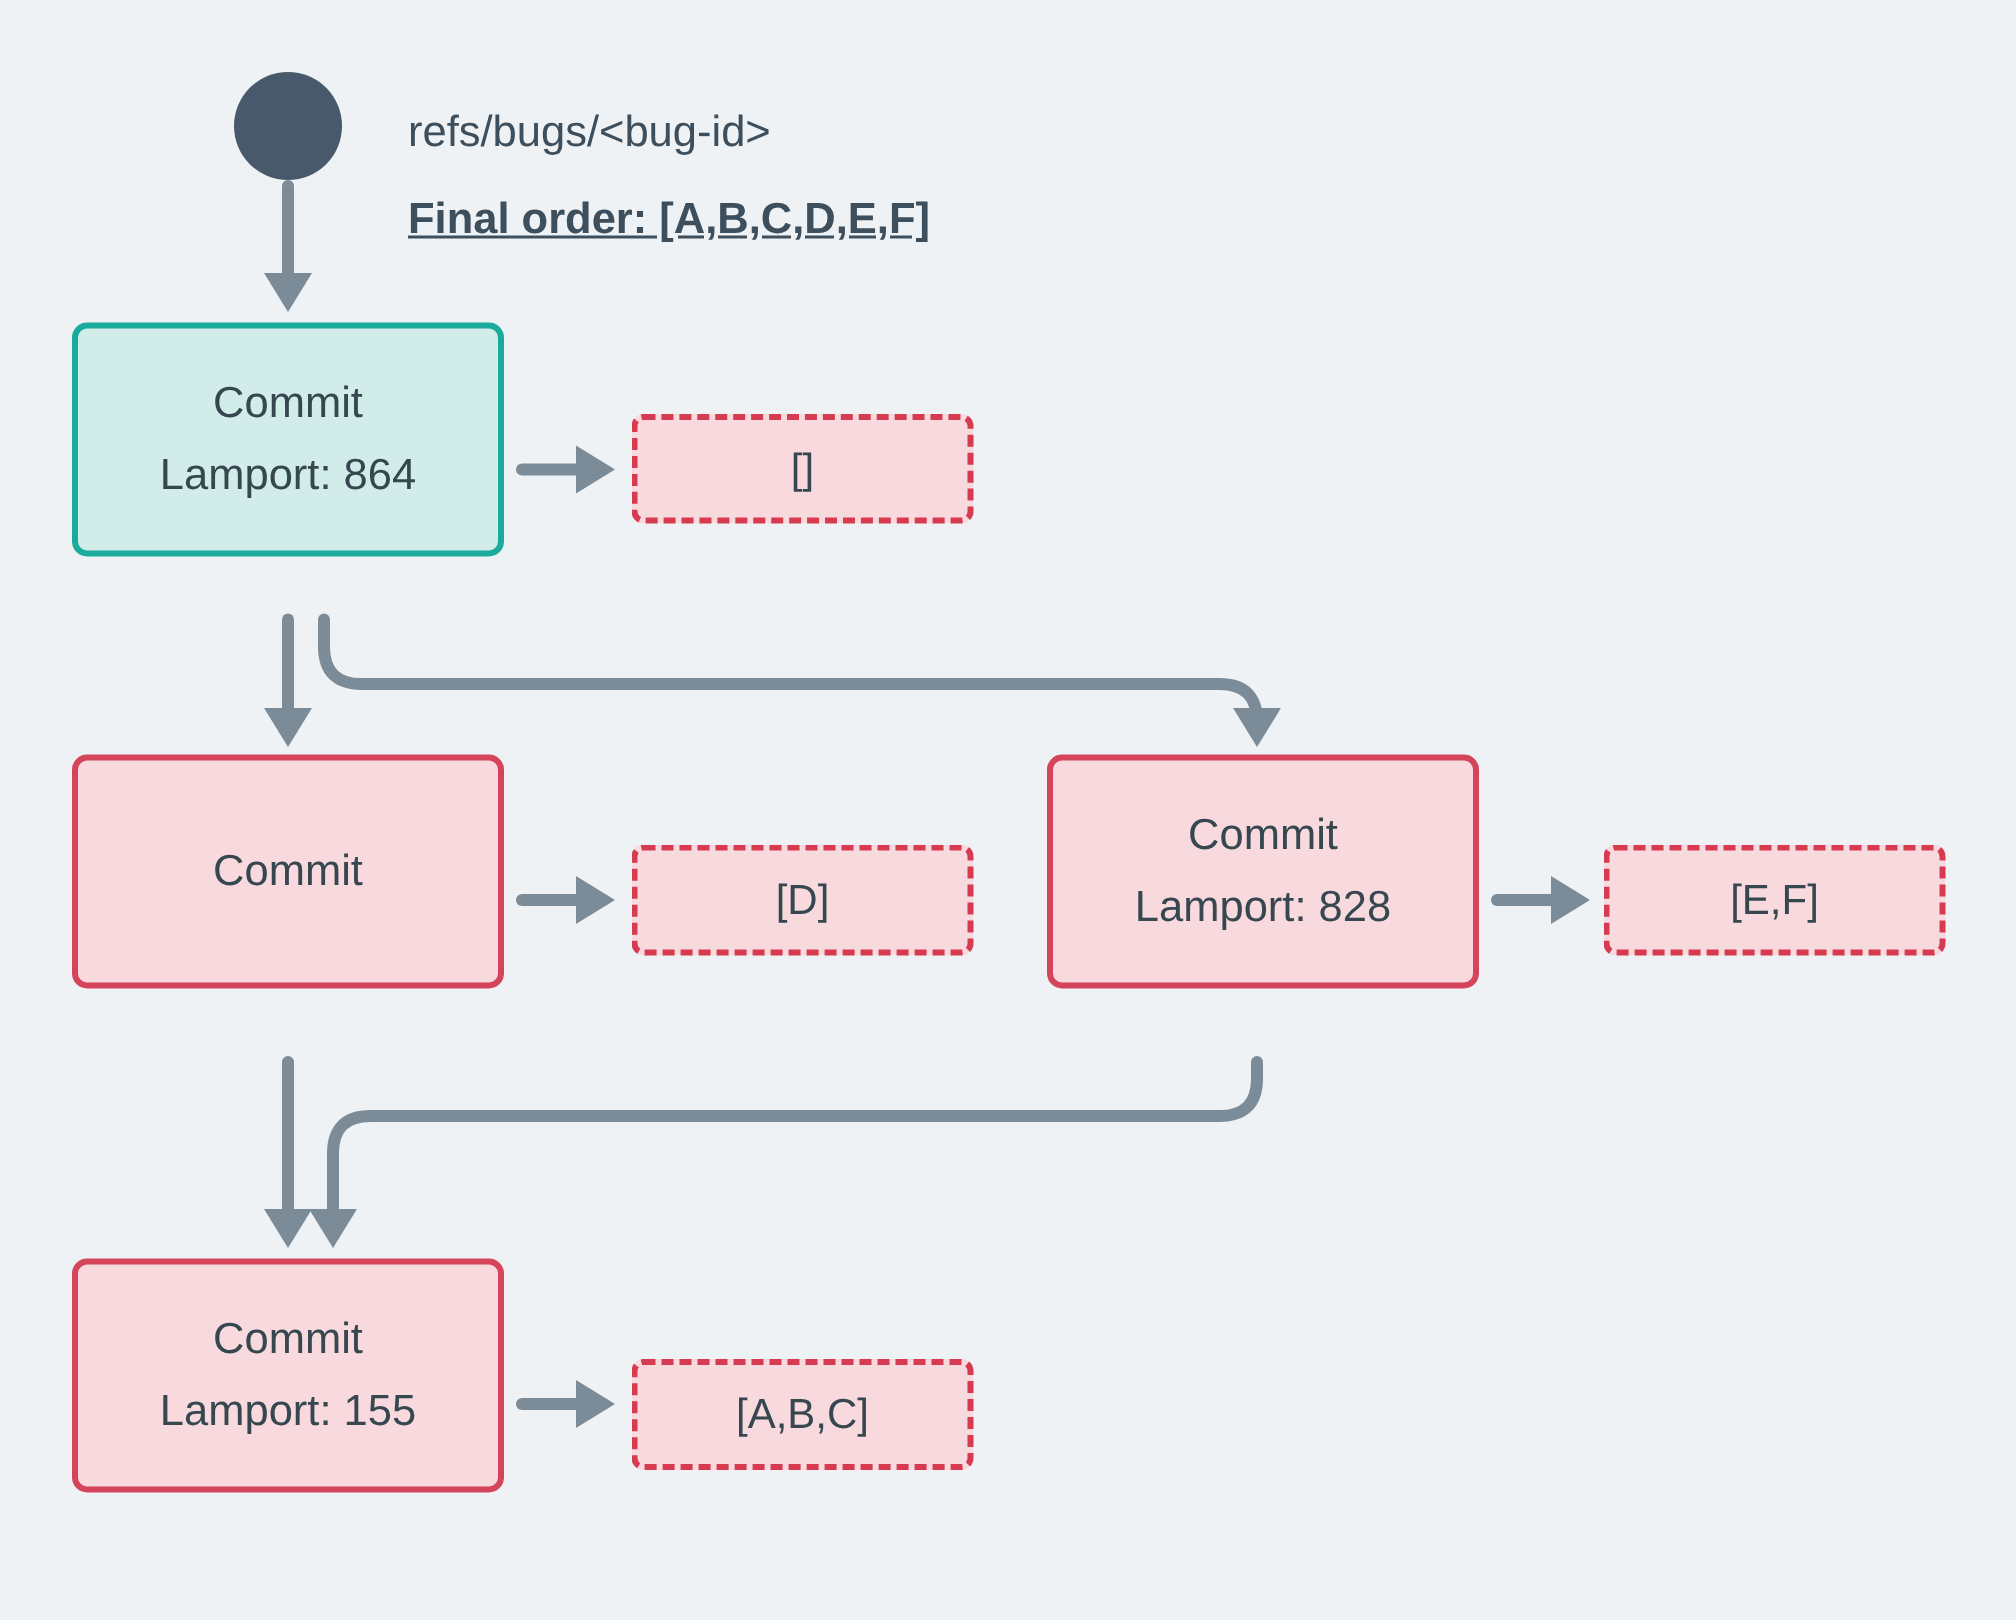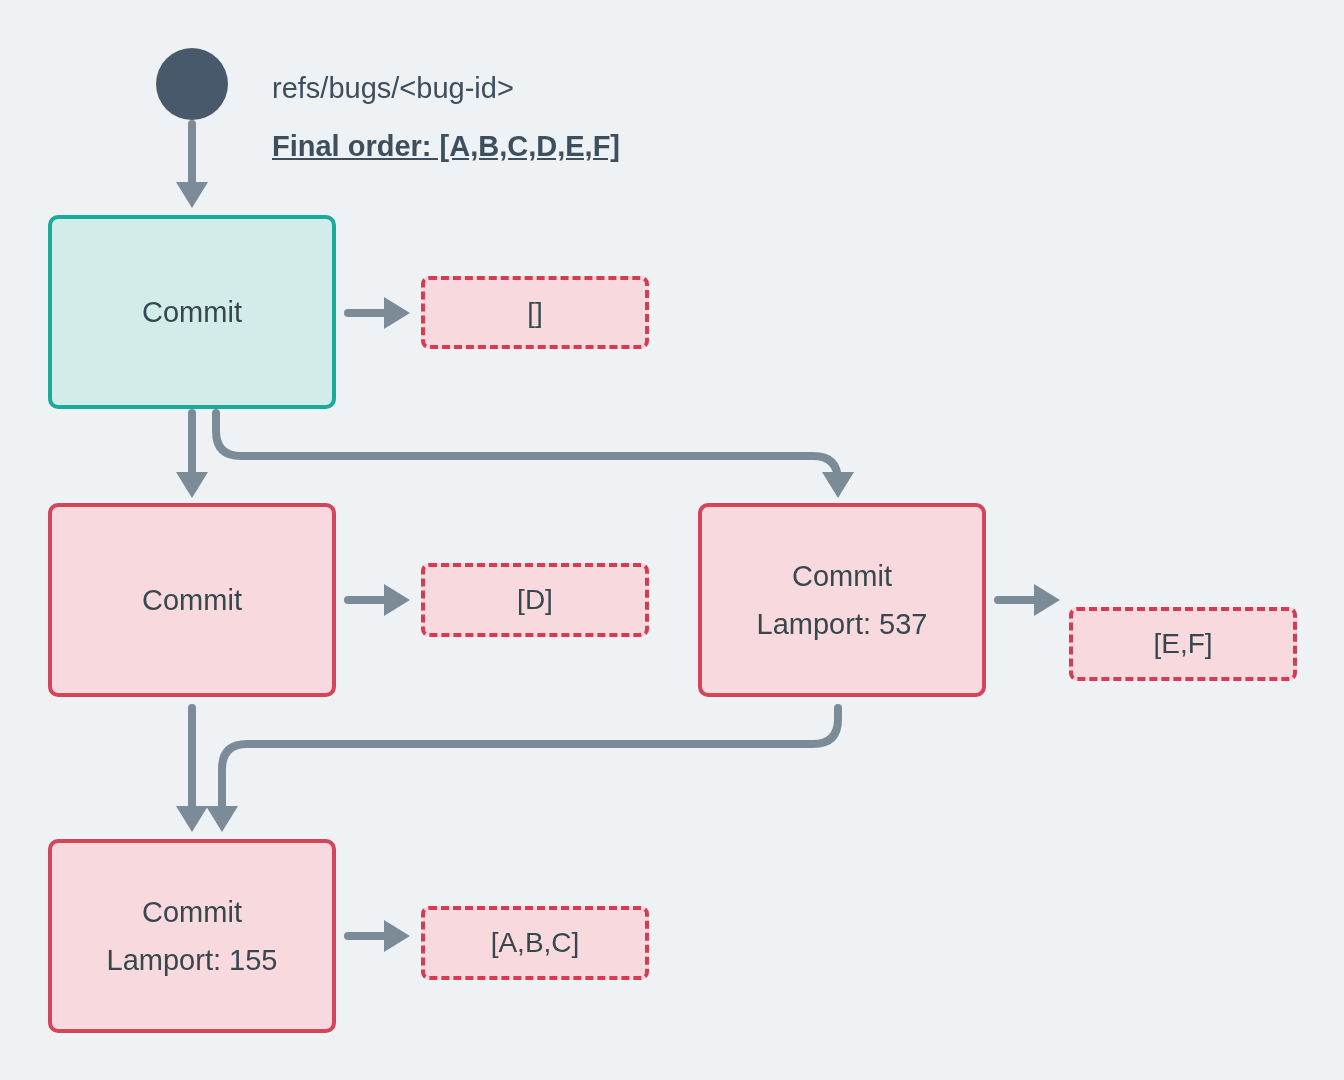--- a/index.html
+++ b/index.html
@@ -34,21 +34,21 @@
   .ref-label{
     position:absolute;left:272px;top:70px;
     font-size:29px;line-height:36px;color:#3d4e5c;
   }
   .final-order{
     position:absolute;left:272px;top:128px;
     font-size:29px;line-height:36px;font-weight:bold;color:#3d4e5c;text-decoration:underline;
   }
 
   .commit-box{
-    position:absolute;width:288px;height:194px;
+    position:absolute;width:288px;height:156px;
     border-radius:10px;
     display:flex;flex-direction:column;align-items:center;justify-content:center;
     gap:12px;font-size:29px;line-height:36px;
     background:var(--red-fill);
     border:4px solid var(--red);
   }
   .commit-box.head{
     background:var(--teal-fill);
     border-color:var(--teal);
   }
@@ -113,37 +113,38 @@
       <polygon points="384,920 384,952 410,936"></polygon>
     </g>
   </svg>
 
   <div class="ref-circle"></div>
   <div class="ref-label">refs/bugs/&lt;bug-id&gt;</div>
   <div class="final-order">Final order: [A,B,C,D,E,F]</div>
 
   <div class="commit-box head" style="left:48px;top:215px;">
     <div>Commit</div>
+    <div>Lamport: 864</div>
   </div>
   <div class="bucket" style="left:421px;top:276px;height:73px;">
     <span>[]</span>
   </div>
 
   <div class="commit-box" style="left:48px;top:503px;">
     <div>Commit</div>
   </div>
   <div class="bucket" style="left:421px;top:563px;">
     <span>[D]</span>
   </div>
 
   <div class="commit-box" style="left:698px;top:503px;">
     <div>Commit</div>
-    <div>Lamport: 537</div>
+    <div>Lamport: 828</div>
   </div>
-  <div class="bucket" style="left:1069px;top:563px;margin-top:44px;">
+  <div class="bucket" style="left:1069px;top:563px;">
     <span>[E,F]</span>
   </div>
 
   <div class="commit-box" style="left:48px;top:839px;">
     <div>Commit</div>
     <div>Lamport: 155</div>
   </div>
   <div class="bucket" style="left:421px;top:906px;">
     <span>[A,B,C]</span>
   </div>

